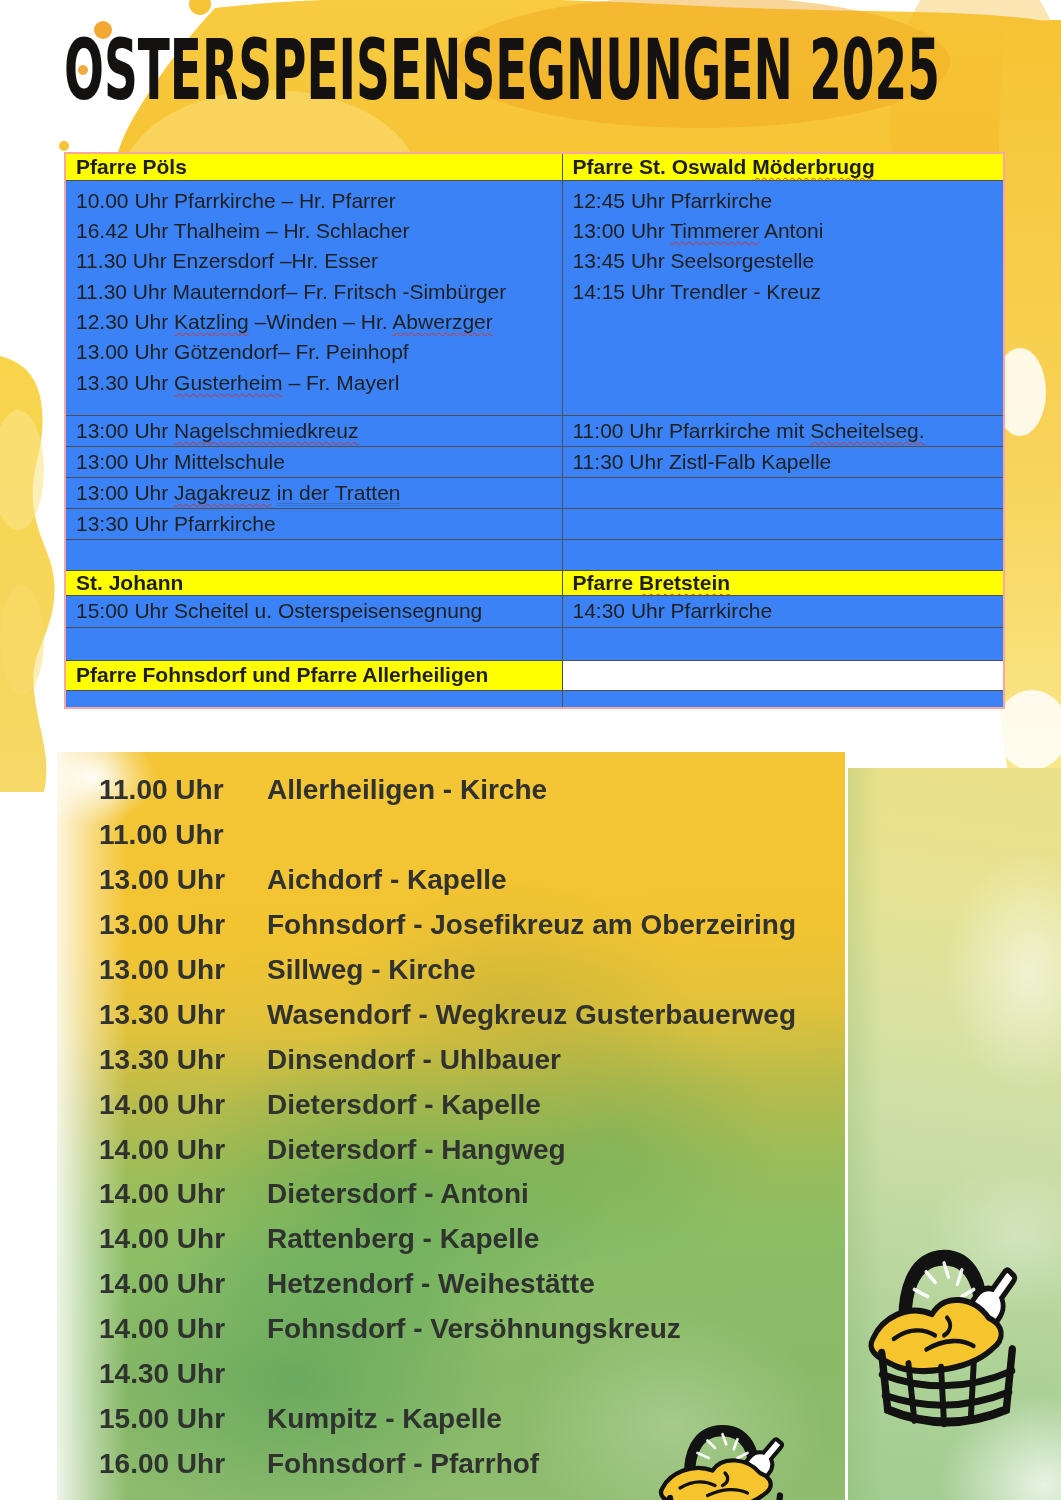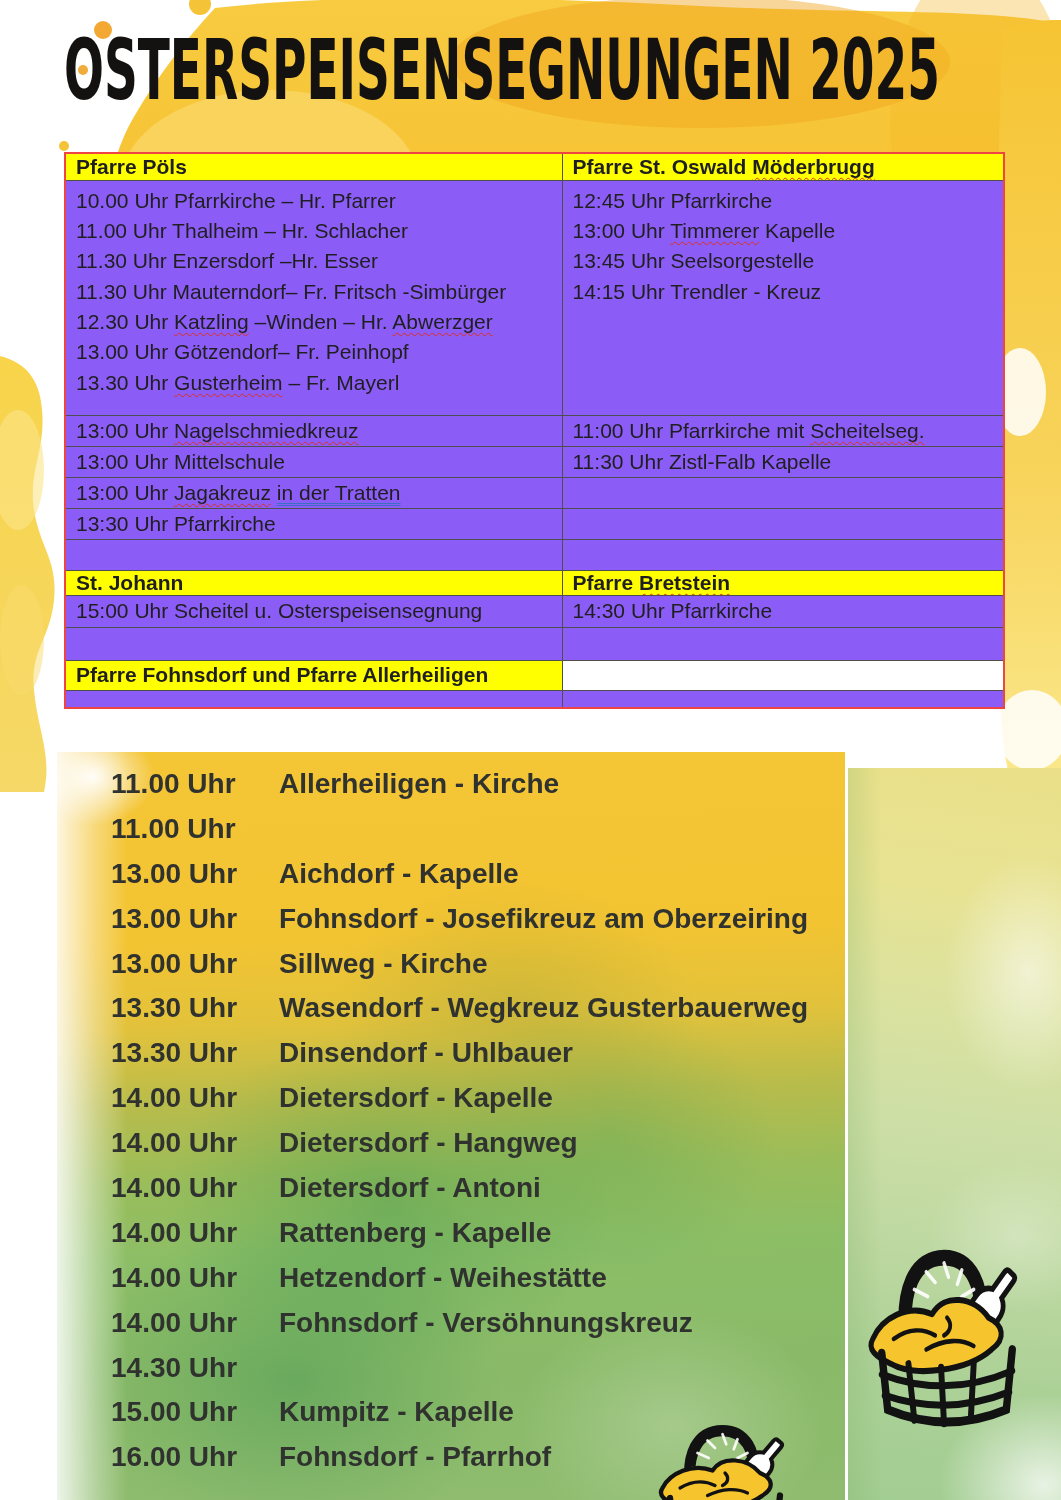--- a/index.html
+++ b/index.html
@@ -2,22 +2,22 @@
 <html style="--header_yellow: #ffff00; --squiggle_red: #dd2f1e; --grammar_blue: #3a6fc4; --table_text: #1f1f1f; --list_text: #30322f; --splash_yellow: #f6c434; --splash_orange: #efa31c; --overlay_green: #8cbe66; --basket_yellow: #f6c52e;"><head>
 <meta charset="utf-8">
 <style>
   html,body{margin:0;padding:0;background:#e8e8e8;}
   .page{position:relative;width:1061px;height:1500px;margin:0 auto;background:#fff;overflow:hidden;
         font-family:"Liberation Sans",sans-serif;}
   .bg{position:absolute;left:0;top:0;z-index:0;}
   .title-wrap{position:absolute;left:62px;top:24px;z-index:1;text-align:center;}
 
   
-  .schedule{position:absolute;left:64px;top:152px;width:939px;z-index:1;background:#8b5cf6;
-            border-collapse:collapse;table-layout:fixed;border:2px solid #ef4444;padding-left:16px;}
+  .schedule{position:absolute;left:64px;top:152px;width:939px;z-index:1;background:#3b82f6;
+            border-collapse:collapse;table-layout:fixed;border:2px solid #fca5a5;padding-left:16px;}
   .schedule td,.schedule th{border:1px solid #4f4f4f;padding:0 10px;font-size:21px;color:#1f1f1f;
             text-align:left;vertical-align:middle;white-space:nowrap;overflow:hidden;}
   .schedule th{background:var(--header_yellow,#ffff00);font-weight:700;}
   .schedule td.plain{background:#fff;}
   .schedule td.blockcell{vertical-align:top;padding-top:5px;}
   .schedule .line{height:30.4px;line-height:30.4px;}
   .m-red{text-decoration-line:underline;text-decoration-style:wavy;
          text-decoration-color:var(--squiggle_red,#dd2f1e);text-decoration-thickness:1px;
          text-underline-offset:3px;text-decoration-skip-ink:none;}
   .m-blue{text-decoration-line:underline;text-decoration-style:double;
@@ -29,22 +29,22 @@
     background:
       radial-gradient(90px 70px at 35px 25px, rgba(255,255,255,.95), rgba(255,255,255,0) 70%),
       linear-gradient(90deg, rgba(255,255,255,.85) 0px, rgba(255,255,255,.35) 38px, rgba(255,255,255,0) 70px),
       radial-gradient(260px 180px at 58% 34%, rgba(150,160,60,.30), transparent 70%),
       radial-gradient(320px 240px at 42% 60%, rgba(56,150,80,.38), transparent 70%),
       radial-gradient(240px 200px at 70% 52%, rgba(70,160,90,.30), transparent 70%),
       radial-gradient(300px 230px at 30% 84%, rgba(46,140,75,.35), transparent 70%),
       radial-gradient(220px 170px at 78% 90%, rgba(255,255,255,.22), transparent 70%),
       linear-gradient(178deg,#f4c535 0%,#f3c432 25%,#e2c23b 36%,#b8bc4b 46%,#9abd5a 56%,#8cbe66 66%,#8aba68 82%,#8fbc6f 100%);}
   .blist{position:absolute;left:42px;top:16px;right:2px;}
-  .bitem{display:flex;height:44.9px;font-weight:700;font-size:28px;
-         color:var(--list_text,#30322f);white-space:nowrap;margin-left:12px;}
+  .bitem{display:flex;align-items:center;height:44.9px;font-weight:700;font-size:28px;
+         color:var(--list_text,#30322f);white-space:nowrap;}
   .btime{width:168px;flex:0 0 auto;}
   .bplace{flex:1;}
 
   
   .right-wash{position:absolute;left:848px;top:768px;width:213px;height:732px;z-index:2;overflow:hidden;
     background:
       linear-gradient(90deg, rgba(120,170,90,.22), transparent 34px),
       radial-gradient(120px 170px at 85% 28%, rgba(255,255,255,.55), transparent 70%),
       radial-gradient(150px 130px at 92% 98%, rgba(255,255,255,.75), transparent 70%),
       radial-gradient(130px 110px at 80% 64%, rgba(255,255,255,.28), transparent 70%),
@@ -126,30 +126,30 @@
         <col style="width:442px">
       </colgroup>
     <tbody id="schedule-body">
         <tr style="height: 27px;">
           <th><span>Pfarre Pöls</span></th>
           <th><span>Pfarre St. Oswald </span><span class="m-red">Möderbrugg</span></th>
         </tr>
         <tr style="height: 235px;">
           <td class="blockcell">
             <div class="line"><span>10.00 Uhr Pfarrkirche – Hr. Pfarrer</span></div>
-            <div class="line"><span>11.00 Uhr Thalheim – Hr. Schlacher</span></div>
+            <div class="line"><span>16.42 Uhr Thalheim – Hr. Schlacher</span></div>
             <div class="line"><span>11.30 Uhr Enzersdorf –Hr. Esser</span></div>
             <div class="line"><span>11.30 Uhr Mauterndorf– Fr. Fritsch -Simbürger</span></div>
             <div class="line"><span>12.30 Uhr </span><span class="m-red">Katzling</span><span> –Winden – Hr. </span><span class="m-red">Abwerzger</span></div>
             <div class="line"><span>13.00 Uhr Götzendorf– Fr. Peinhopf</span></div>
             <div class="line"><span>13.30 Uhr </span><span class="m-red">Gusterheim</span><span> – Fr. Mayerl</span></div>
           </td>
           <td class="blockcell">
             <div class="line"><span>12:45 Uhr Pfarrkirche</span></div>
-            <div class="line"><span>13:00 Uhr </span><span class="m-red">Timmerer</span><span> Kapelle</span></div>
+            <div class="line"><span>13:00 Uhr </span><span class="m-red">Timmerer</span><span> Antoni</span></div>
             <div class="line"><span>13:45 Uhr Seelsorgestelle</span></div>
             <div class="line"><span>14:15 Uhr Trendler - Kreuz</span></div>
           </td>
         </tr>
         <tr style="height: 31px;">
           <td><span>13:00 Uhr </span><span class="m-red">Nagelschmiedkreuz</span></td>
           <td><span>11:00 Uhr Pfarrkirche mit </span><span class="m-red">Scheitelseg.</span></td>
         </tr>
         <tr style="height: 31px;">
           <td><span>13:00 Uhr Mittelschule</span></td>

